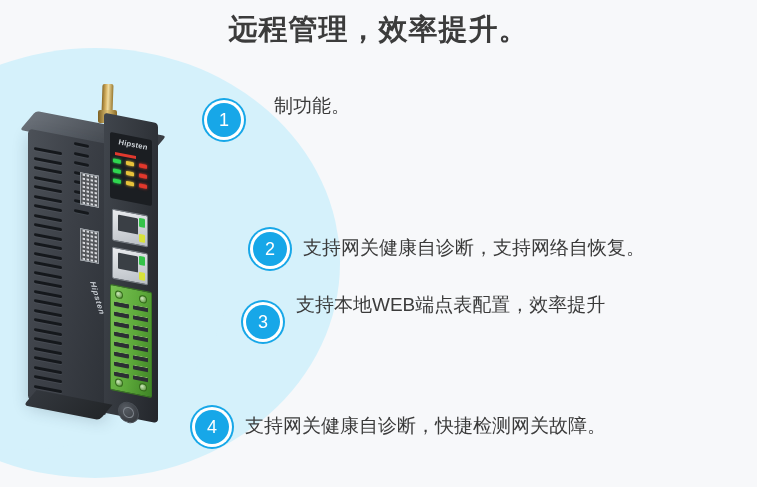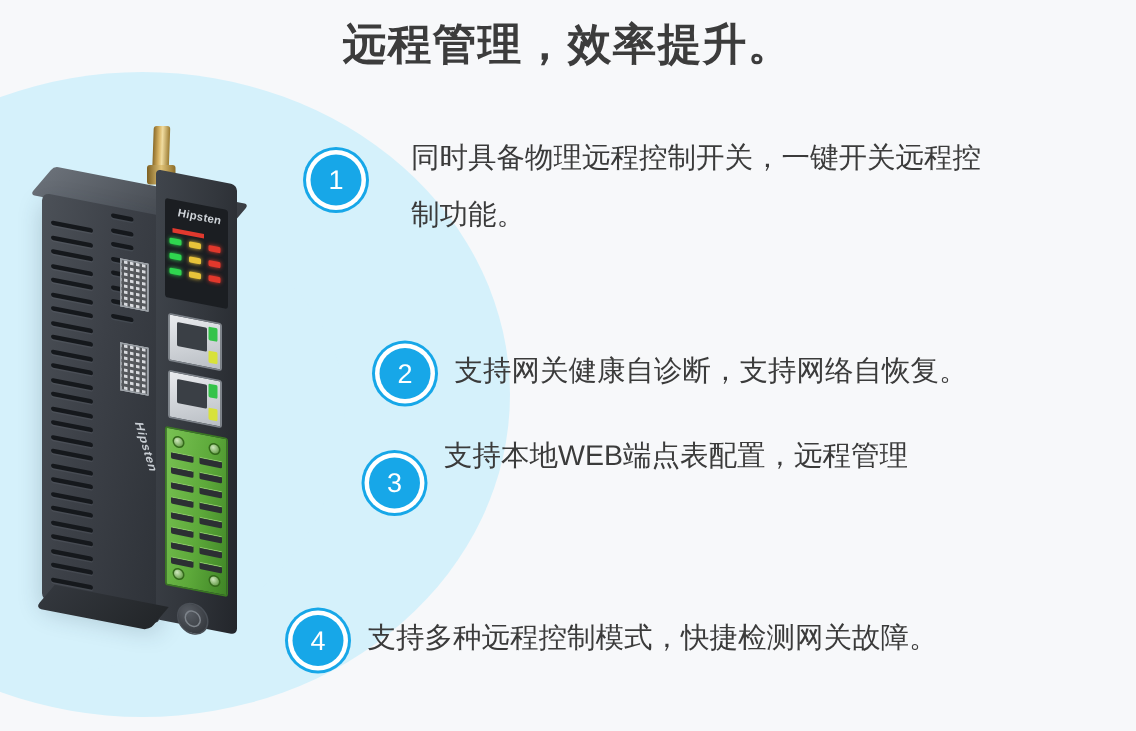--- a/index.html
+++ b/index.html
@@ -504,39 +504,38 @@
       <div class="tscrew" style="left:4px;  bottom:4px;"></div>
       <div class="tscrew" style="right:4px; bottom:4px;"></div>
     </div>
 
     <div class="rbtn"></div>
   </div>
 
   <div class="bullet b1">
     <div class="badge">1</div>
     <div class="btext">
-      <span class="l2">同时具备物理远程控制开关，一键开关远程控</span>
       <span class="l3">制功能。</span>
     </div>
   </div>
 
   <div class="bullet b2">
     <div class="badge">2</div>
     <div class="btext">
       <span class="l1">支持网关健康自诊断，支持网络自恢复。</span>
     </div>
   </div>
 
   <div class="bullet b3">
     <div class="badge">3</div>
     <div class="btext">
-      <span class="l1">支持本地WEB端点表配置，远程管理</span>
+      <span class="l1">支持本地WEB端点表配置，效率提升</span>
     </div>
   </div>
 
   <div class="bullet b4">
     <div class="badge">4</div>
     <div class="btext">
-      <span class="l1">支持多种远程控制模式，快捷检测网关故障。</span>
+      <span class="l1">支持网关健康自诊断，快捷检测网关故障。</span>
     </div>
   </div>
 
 </div>
 
 </body></html>

